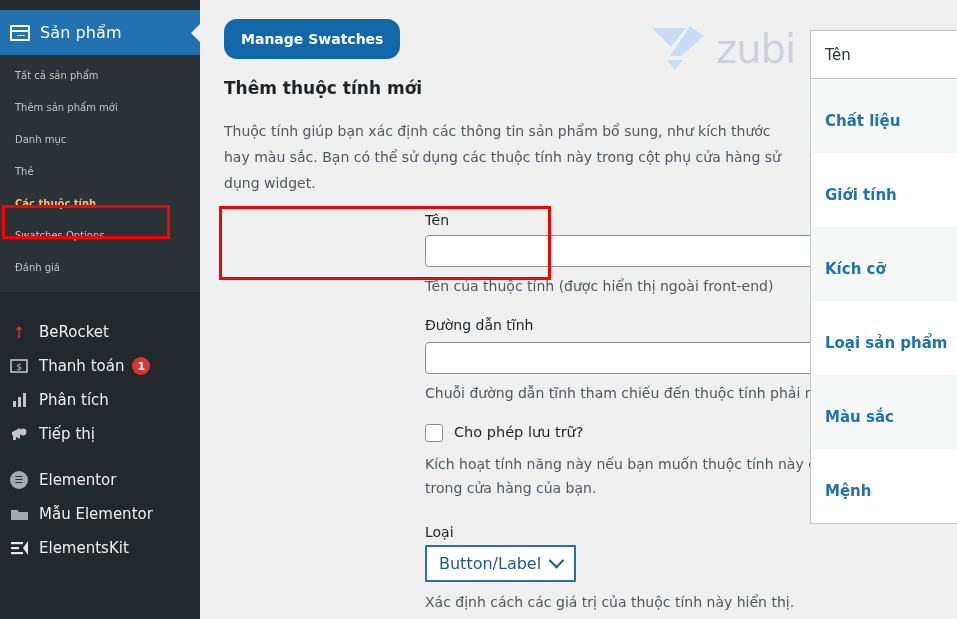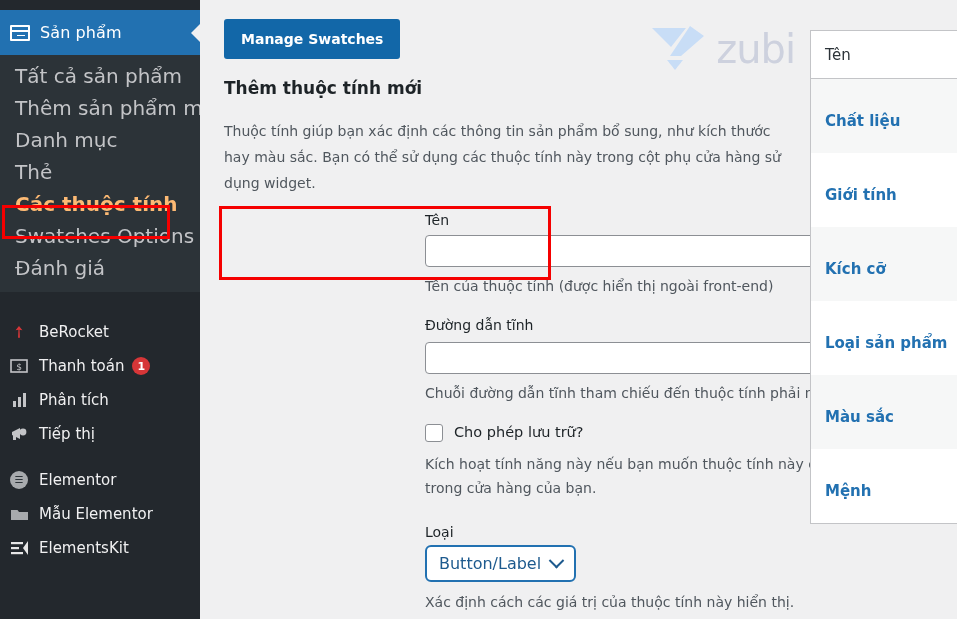--- a/index.html
+++ b/index.html
@@ -91,21 +91,21 @@
     position: absolute;
     left: 0; top: 55px;
     width: 200px;
     background: #2c3338;
     padding: 5px 0 8px 0;
     box-sizing: border-box;
   }
   .sub-item {
     display: block;
     color: #c3c4c7;
-    font-size: 20px;
+    font-size: 10px;
     padding: 6px 0 6px 15px;
     line-height: 20px;
     white-space: nowrap;
   }
   .sub-item.current {
     color: #fdba74;
     font-weight: bold;
   }
 
   #lowmenu {
@@ -204,21 +204,21 @@
 
   #btn-manage {
     position: absolute;
     left: 24px;
     top: 19px;
     background: #1267a8;
     color: #fff;
     font-size: 14px;
     font-weight: bold;
     border: none;
-    border-radius: 3px;
+    border-radius: 13px;
     padding: 12px 17px;
     cursor: pointer;
     font-family: inherit;
   }
 
   #page-title {
     position: absolute;
     left: 24px;
     top: 78px;
     font-size: 17px;
@@ -291,21 +291,21 @@
   #label-type { left: 225px; top: 524px; }
   #select-type {
     position: absolute;
     left: 225px; top: 545px;
     height: 37px;
     display: flex;
     align-items: center;
     gap: 10px;
     background: #fff;
     border: 2px solid #2271b1;
-    border-radius: 6px;
+    border-radius: 1px;
     box-sizing: border-box;
     padding: 0 12px;
     color: #1d5a8e;
     font-size: 16px;
     cursor: pointer;
   }
   #desc-type { left: 225px; top: 590px; width: 560px; }
   .chev {
     display: inline-block;
     width: 9px; height: 9px;

